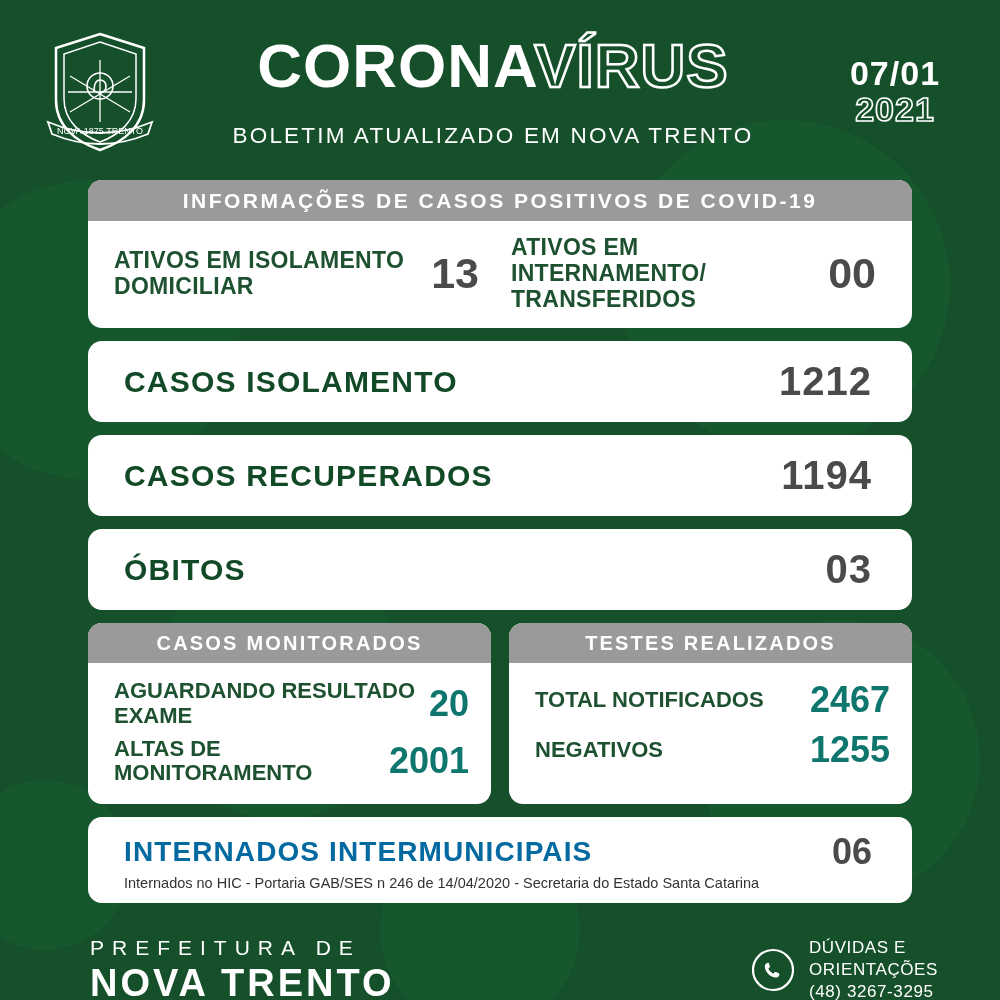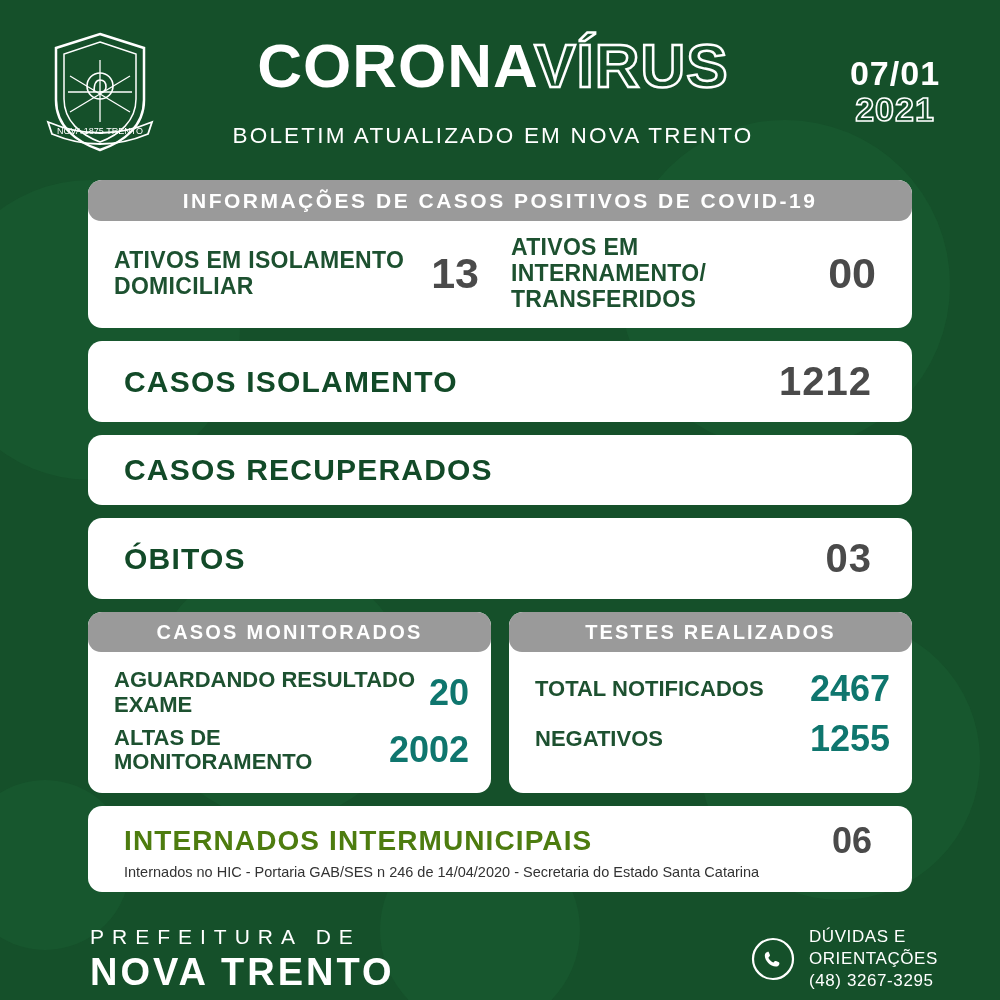--- a/index.html
+++ b/index.html
@@ -68,21 +68,20 @@
     overflow: hidden;
   }
   .card-head {
     background: #9a9a9a;
     color: #ffffff;
     text-align: center;
     font-size: 21px;
     font-weight: bold;
     letter-spacing: 2.5px;
     padding: 9px 0 8px 0;
-    border-radius: 13px;
   }
   .two-col {
     display: flex; align-items: center;
     padding: 14px 26px 16px 26px;
     border-radius: 26px;
   }
   .col {
     flex: 1; display: flex; align-items: center; justify-content: space-between;
   }
   .col + .col { padding-left: 22px; }
@@ -120,21 +119,21 @@
   .mini-value {
     color: #0f766e; font-size: 36px; font-weight: bold;
   }
 
   
   .intern-card { padding: 14px 40px 12px 36px; }
   .intern-top {
     display: flex; align-items: center; justify-content: space-between;
   }
   .intern-label {
-    color: #4d7c0f; font-size: 28px; font-weight: bold; letter-spacing: 1.1px;
+    color: #0369a1; font-size: 28px; font-weight: bold; letter-spacing: 1.1px;
   }
   .intern-value { color: #4a4a4a; font-size: 36px; font-weight: bold; }
   .intern-note {
     color: #333; font-size: 14.5px; margin-top: 2px;
   }
 
   
   .footer {
     display: flex; align-items: center; justify-content: space-between;
     padding: 20px 62px 0 90px;
@@ -207,38 +206,39 @@
       </div>
     </div>
 
     <div class="card row-card">
       <div class="row-label">CASOS ISOLAMENTO</div>
       <div class="row-value">1212</div>
     </div>
 
     <div class="card row-card">
       <div class="row-label">CASOS RECUPERADOS</div>
+      <div class="row-value">1194</div>
     </div>
 
     <div class="card row-card">
       <div class="row-label">ÓBITOS</div>
       <div class="row-value">03</div>
     </div>
 
     <div class="dual">
       <div class="card">
         <div class="card-head">CASOS MONITORADOS</div>
         <div class="mini-rows">
           <div class="mini-row">
             <div class="mini-label">AGUARDANDO RESULTADO EXAME</div>
             <div class="mini-value">20</div>
           </div>
           <div class="mini-row">
             <div class="mini-label">ALTAS DE MONITORAMENTO</div>
-            <div class="mini-value">2002</div>
+            <div class="mini-value">2001</div>
           </div>
         </div>
       </div>
 
       <div class="card">
         <div class="card-head">TESTES REALIZADOS</div>
         <div class="mini-rows">
           <div class="mini-row">
             <div class="mini-label">TOTAL NOTIFICADOS</div>
             <div class="mini-value">2467</div>

